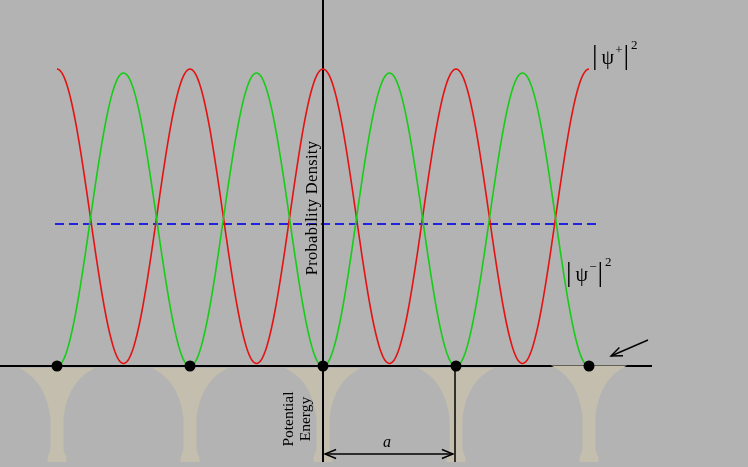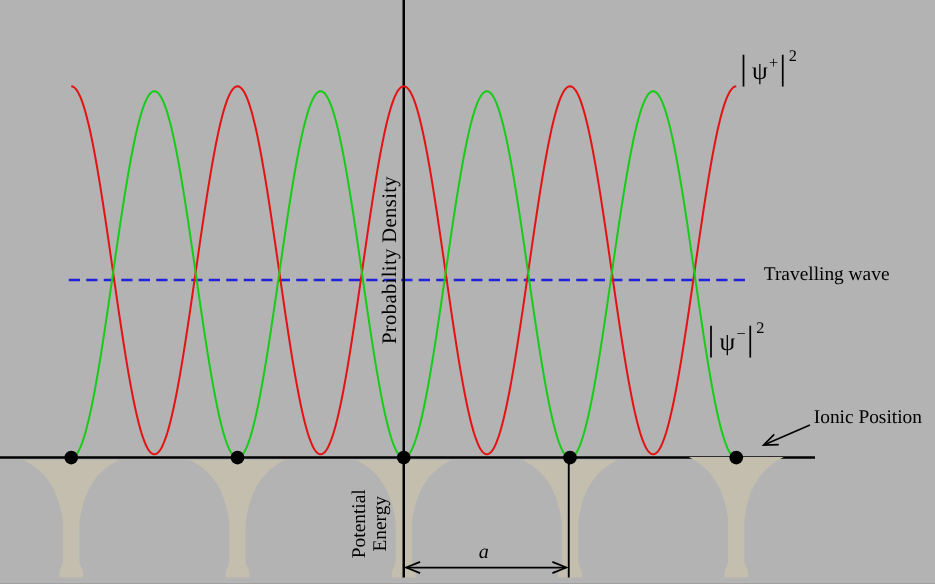--- a/index.html
+++ b/index.html
@@ -100,23 +100,21 @@
   </div>
 
   <div class="psi-label" id="psi-minus-label">
     <span class="pbar">|</span>
     <span class="pchar">ψ</span>
     <span class="psign">−</span>
     <span class="pbar">|</span>
     <span class="pexp">2</span>
   </div>
 
-  <div class="lbl" id="travelling-wave-label">Travelling wave</div>
 
-  <div class="lbl" id="ionic-position-label">Ionic Position</div>
 
   <div class="lbl rot" id="prob-density">Probability Density</div>
 
   <div class="lbl rot" id="pot-energy">
     <div>Potential</div>
     <div>Energy</div>
   </div>
 
   <div class="lbl" id="a-label">a</div>
 

